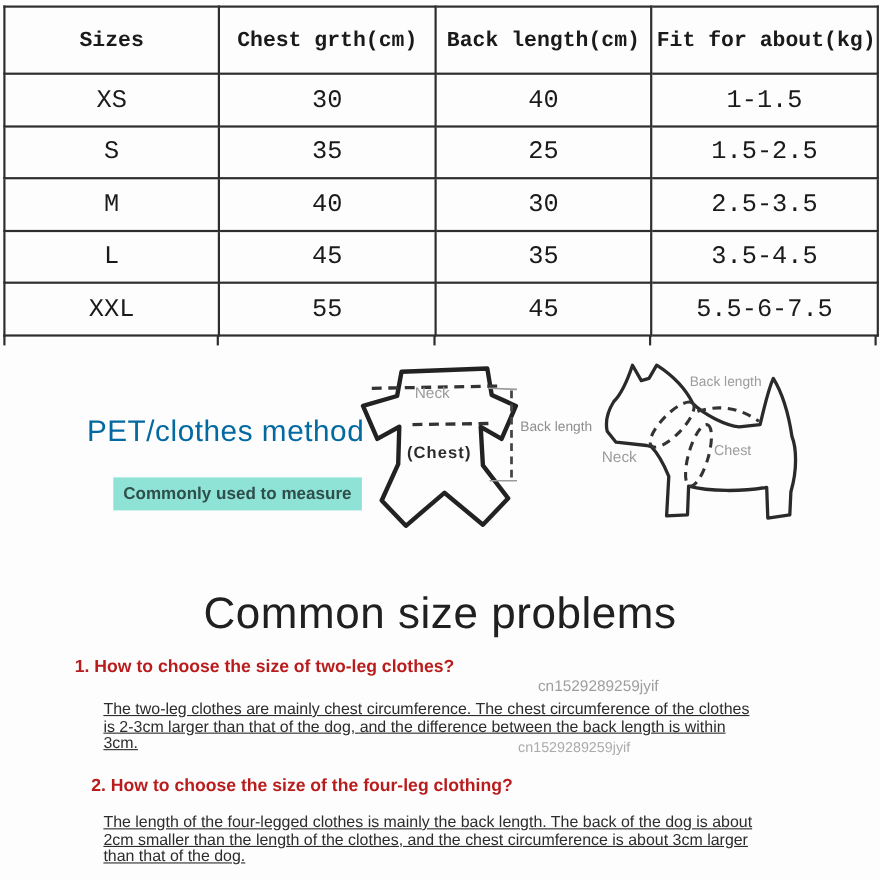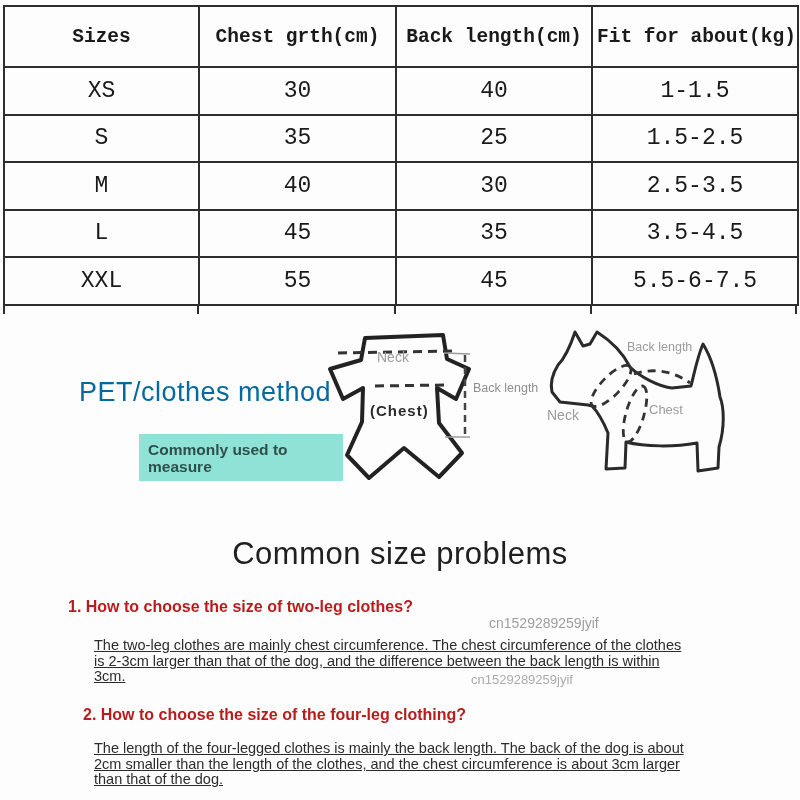--- a/index.html
+++ b/index.html
@@ -21,30 +21,30 @@
   }
   .size-table thead th{height:51px;font-size:19.5px;font-weight:bold;}
   .size-table tbody td{height:37.5px;font-size:23px;font-weight:normal;}
   .table-stub{position:absolute;top:305px;width:2px;height:9px;background:#2e2e2e;}
   
   .measure-title{
     position:absolute;left:79px;top:377px;font-size:27px;color:#0369a1;
     letter-spacing:0.5px;white-space:nowrap;
   }
   .measure-note{
-    position:absolute;left:103px;top:434px;width:204px;box-sizing:border-box;
+    position:absolute;left:103px;top:434px;width:226px;box-sizing:border-box;
     padding:7px 8px 6px 9px;background:#8ee3d6;
-    font-size:15.5px;font-weight:bold;color:#2e4f4a;line-height:17px;margin-left:36px;
+    font-size:15.5px;font-weight:bold;color:#2e4f4a;line-height:17px;
   }
   .diagram-svg{position:absolute;left:320px;top:315px;width:470px;height:195px;}
   .diag-label{font-family:"Liberation Sans",sans-serif;}
   
   .problems-title{
     position:absolute;left:0;top:536px;width:800px;text-align:center;
-    font-size:31px;color:#202020;letter-spacing:0.5px;
+    font-size:40px;color:#202020;letter-spacing:0.5px;
   }
   .item-heading{
     position:absolute;left:68px;font-size:16px;font-weight:bold;color:#b91c1c;
     white-space:nowrap;
   }
   .item-heading.h1{top:598px;}
   .item-heading.h2{top:706px;margin-left:15px;}
   .item-body{
     position:absolute;left:94px;width:592px;
     font-size:14.5px;line-height:15.6px;color:#2c2c2c;text-decoration:underline;

